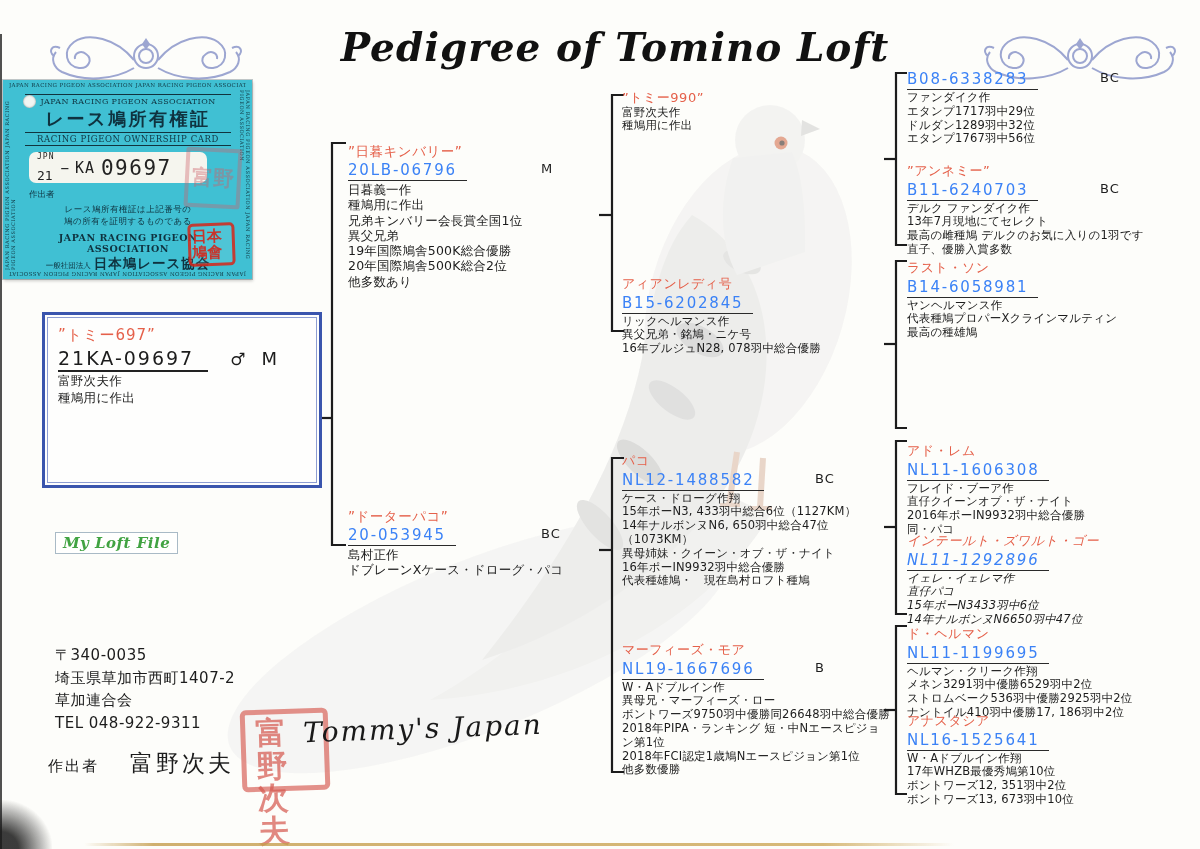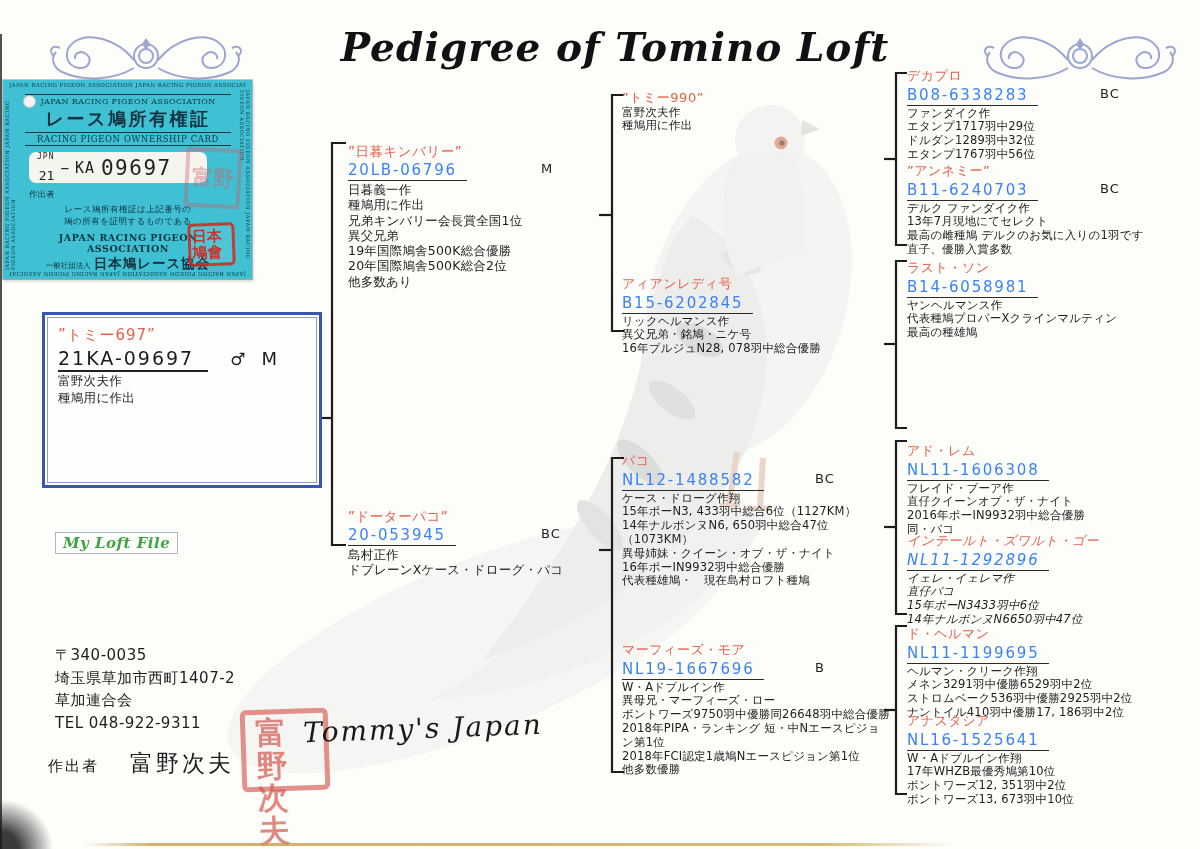--- a/index.html
+++ b/index.html
@@ -32,21 +32,21 @@
         background:#f2f5f2;box-shadow:inset 0 0 2px rgba(0,0,0,.45);}
   #card-content{position:absolute;left:22px;top:12px;width:206px;text-align:center;}
   #card-org-en{font-family:"DejaVu Serif",serif;font-size:8px;letter-spacing:.4px;
         border-top:1px solid #11343f;border-bottom:0;padding-top:2px;margin-top:2px;}
   #card-title-jp{font-size:18px;font-weight:bold;letter-spacing:2.5px;margin-top:1px;}
   #card-title-en{font-family:"DejaVu Serif",serif;font-size:8.5px;letter-spacing:.6px;
         border-top:1.3px solid #11343f;border-bottom:1.3px solid #11343f;padding:1px 0;margin-top:1px;}
   #card-ring-band{margin:6px auto 0 4px;width:178px;height:31px;background:#f5f5ee;border-radius:7px;
         display:flex;align-items:center;justify-content:flex-start;gap:6px;padding:0 8px;
         font-family:"DejaVu Sans Mono",monospace;color:#222;}
-  #card-ring-cy{display:flex;flex-direction:column;line-height:1;align-items:flex-end;}
+  #card-ring-cy{display:flex;flex-direction:column;line-height:1;align-items:flex-start;}
   #card-ring-country{font-size:8px;letter-spacing:1px;}
   #card-ring-year{font-size:13px;margin-top:8px;}
   #card-ring-dash{font-size:14px;}
   #card-ring-area{font-size:15px;letter-spacing:1px;}
   #card-ring-number{font-size:21px;letter-spacing:1.5px;}
   #card-breeder-label{font-size:8.5px;text-align:left;margin-top:6px;margin-left:4px;}
   .card-statement{font-size:8.5px;line-height:1.4;letter-spacing:.5px;}
   #card-statement-wrap{margin-top:3px;}
   #card-footer-en{font-family:"DejaVu Serif",serif;font-weight:bold;font-size:9.5px;
         letter-spacing:.5px;margin-top:4px;}
@@ -307,21 +307,20 @@
     </div>
     <div class="nline" data-name="detail-line">W・Aドブルイン作</div>
     <div class="nline" data-name="detail-line">異母兄・マーフィーズ・ロー</div>
     <div class="nline" data-name="detail-line">ボントワーズ9750羽中優勝同26648羽中総合優勝</div>
     <div class="nline" data-name="detail-line">2018年PIPA・ランキング 短・中Nエースピジョン第1位</div>
     <div class="nline" data-name="detail-line">2018年FCI認定1歳鳩Nエースピジョン第1位</div>
     <div class="nline" data-name="detail-line">他多数優勝</div>
   </div>
 
   <div class="node" style="left:907px;top:68px;width:288px;" data-name="pedigree-node-gg1">
-    <div class="nname" data-name="bird-name">デカプロ</div>
     <div class="nring-row" data-name="ring-row">
       <span class="nring" data-name="ring-number">B08-6338283</span>
       <span class="nband" data-name="color-band">BC</span>
     </div>
     <div class="nline" data-name="detail-line">ファンダイク作</div>
     <div class="nline" data-name="detail-line">エタンプ1717羽中29位</div>
     <div class="nline" data-name="detail-line">ドルダン1289羽中32位</div>
     <div class="nline" data-name="detail-line">エタンプ1767羽中56位</div>
   </div>
 

